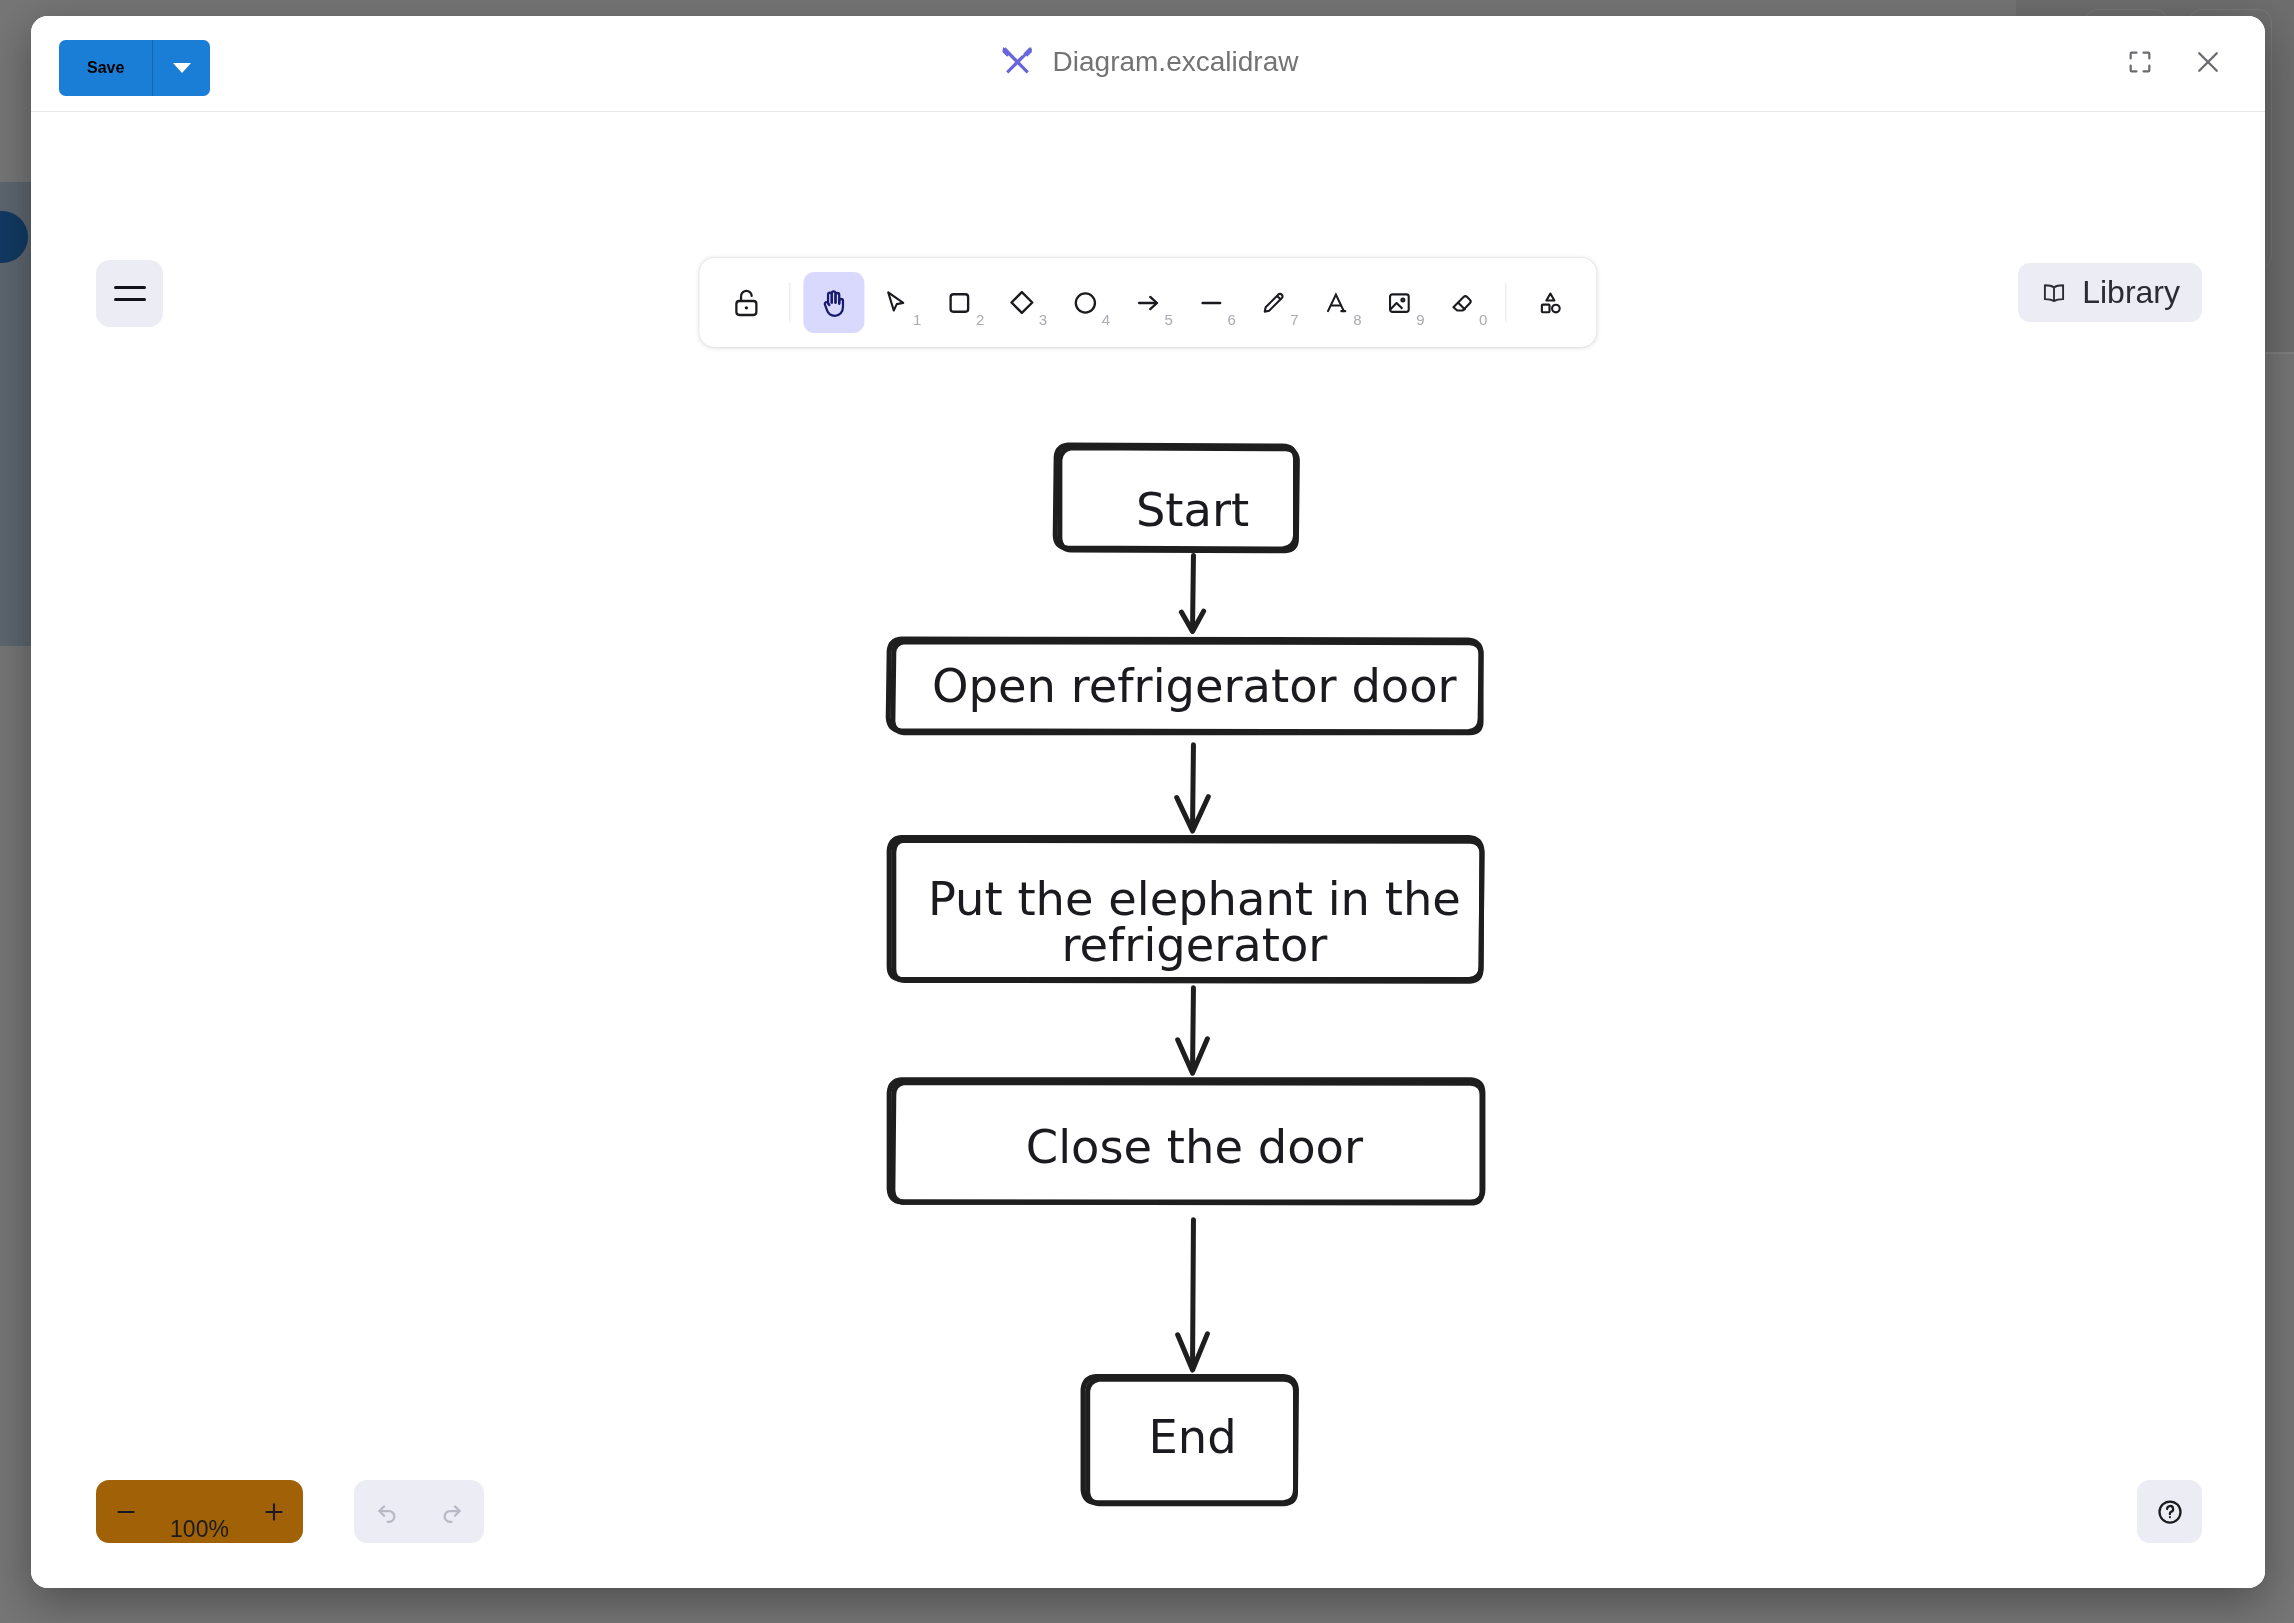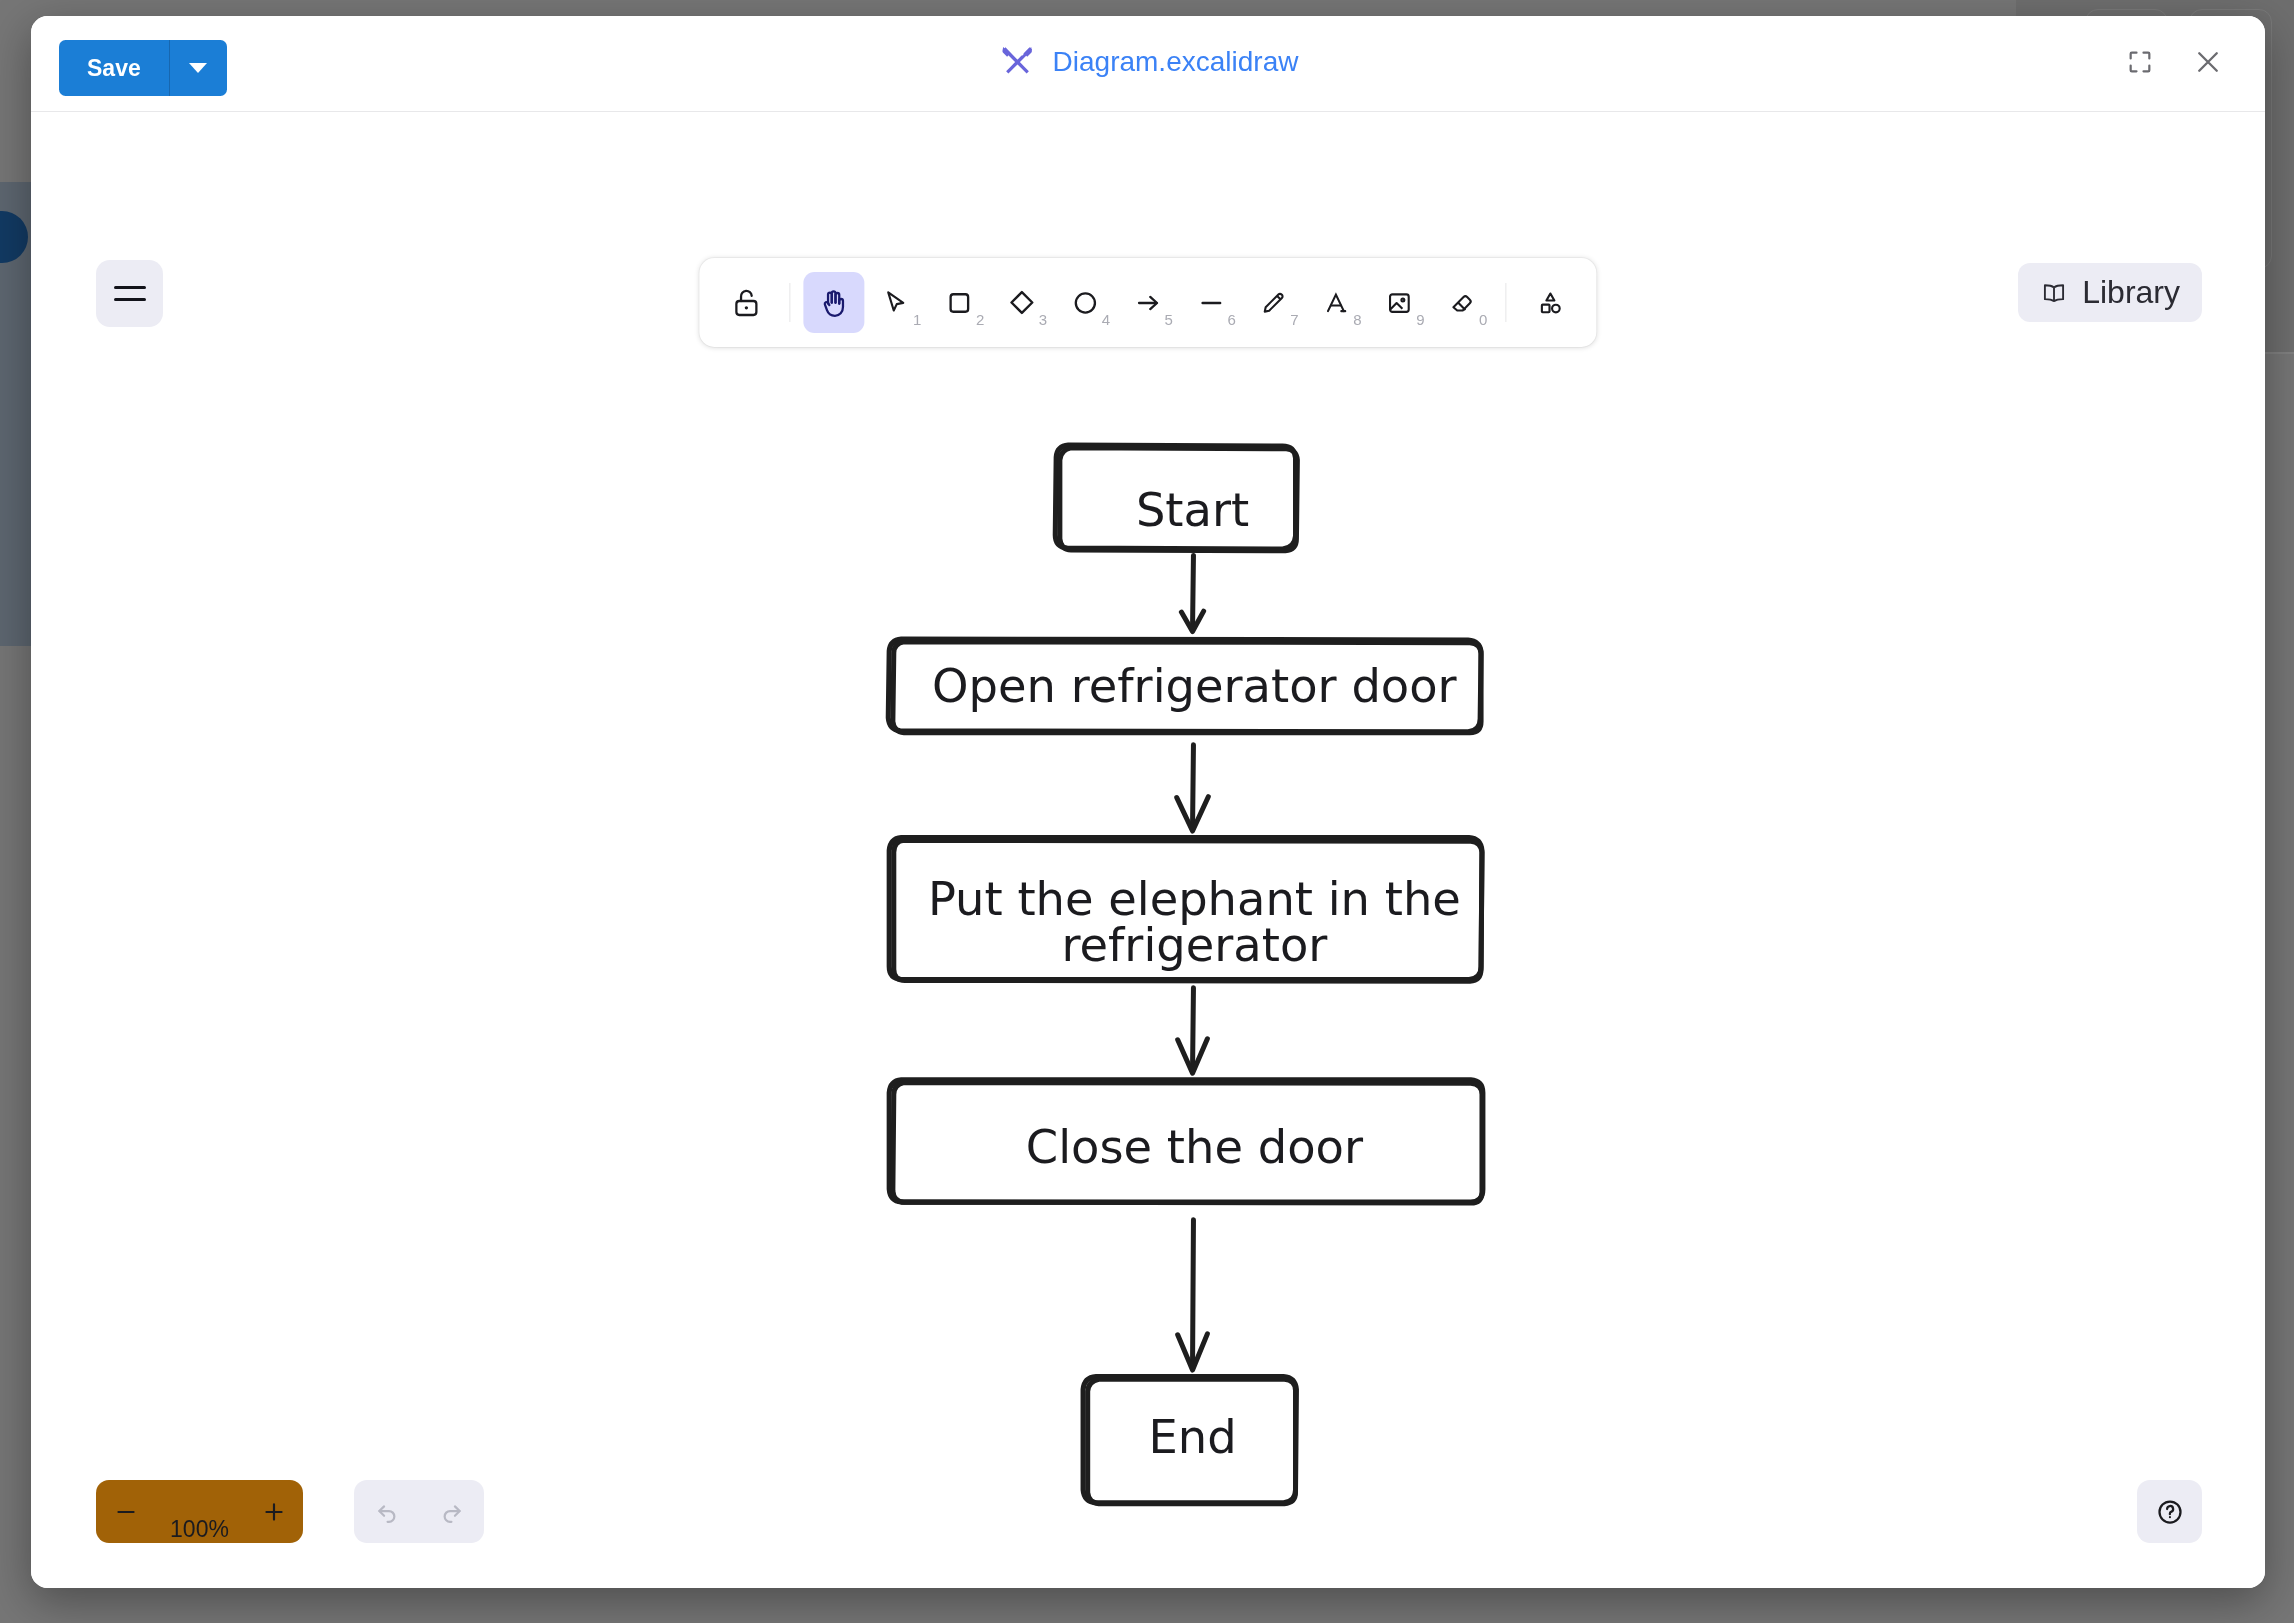--- a/index.html
+++ b/index.html
@@ -105,22 +105,22 @@
     position: absolute;
     left: 28px;
     top: 24px;
     display: flex;
     height: 56px;
     border-radius: 6.5px;
     overflow: hidden;
   }
   .save-btn {
     background: #1b7ed6;
-    color: #ffffff;
-    font-size: 23px;
+    color: #000000;
+    font-size: 16px;
     font-weight: 700;
     padding: 0 28px;
     display: flex;
     align-items: center;
     justify-content: center;
     border: none;
     cursor: pointer;
     font-family: "Liberation Sans", sans-serif;
   }
   .save-caret {
@@ -143,21 +143,21 @@
     position: absolute;
     left: 0; right: 0; top: 26px;
     display: flex;
     align-items: center;
     justify-content: center;
     gap: 16px;
     pointer-events: none;
   }
   .title-text {
     font-size: 28px;
-    color: #3b82f6;
+    color: #737373;
     font-family: "Liberation Sans", sans-serif;
   }
 
   .win-controls {
     position: absolute;
     right: 33px; top: 22px;
     display: flex;
     align-items: center;
     gap: 20.4px;
   }

